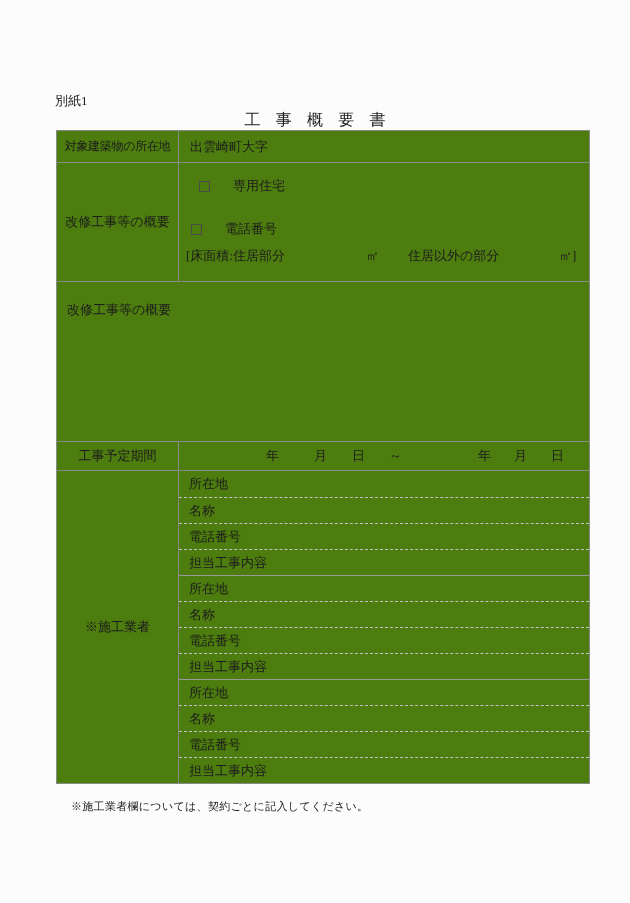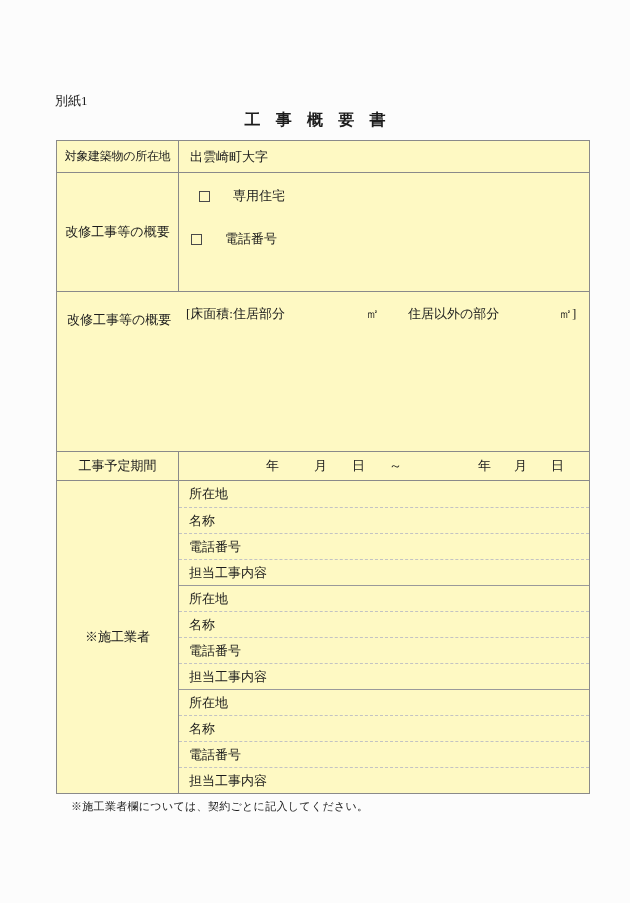--- a/index.html
+++ b/index.html
@@ -11,28 +11,28 @@
     position: relative;
     overflow: hidden;
   }
   .attachment {
     position: absolute; left: 55px; top: 92px;
     font-size: 13px;
   }
   .title {
     position: absolute; left: 0; top: 110px; width: 630px;
     text-align: center;
-    font-size: 16px; font-weight: bold;
+    font-size: 16px; font-weight: normal;
     letter-spacing: 0.95em; padding-left: 0.95em;
   }
   .form-table {
-    position: absolute; left: 56px; top: 140px;
+    position: absolute; left: 56px; top: 130px;
     width: 534px;
     border: 1px solid #8a8a8a;
-    background: #fef9c3;
+    background: #4d7c0f;
   }
   .row { display: flex; width: 100%; }
   .row + .row { border-top: 1px solid #8a8a8a; }
   .r1 { height: 31px; }
   .r2 { height: 119px; }
   .r3 { height: 160px; }
   .r4 { height: 29px; }
   .r5 { height: 313px; }
   .label-cell {
     width: 122px; flex: none;
@@ -46,21 +46,21 @@
   .v1 { display: flex; align-items: center; padding-left: 11px; }
   .cb-line { position: absolute; left: 12px; display: flex; align-items: center; height: 18px; }
   .cb-line-1 { top: 14px; margin-left: 8px; }
   .cb-line-2 { top: 57px; }
   .checkbox {
     display: inline-block; width: 11px; height: 11px;
     border: 1px solid #4a4a4a; background: transparent;
     margin-right: 23px; flex: none;
   }
   .floor-line { position: absolute; left: 0; top: 84px; width: 100%; height: 18px; }
-  .floor-line span { position: absolute; top: 0; white-space: nowrap; margin-top: 48px; }
+  .floor-line span { position: absolute; top: 0; white-space: nowrap; }
   .fa-prefix { left: 7px; }
   .fa-unit1 { left: 187px; }
   .fa-mid { left: 229px; }
   .fa-unit2 { left: 380px; }
   .v3 { padding: 7px 0 0 10px; margin-top: 12px; }
   .v4 span { position: absolute; top: 50%; transform: translateY(-50%); white-space: nowrap; }
   .wp-y1 { left: 87px; } .wp-m1 { left: 135px; } .wp-d1 { left: 173px; }
   .wp-tilde { left: 210px; }
   .wp-y2 { left: 299px; } .wp-m2 { left: 335px; } .wp-d2 { left: 372px; }
   .v5 { display: flex; flex-direction: column; }

